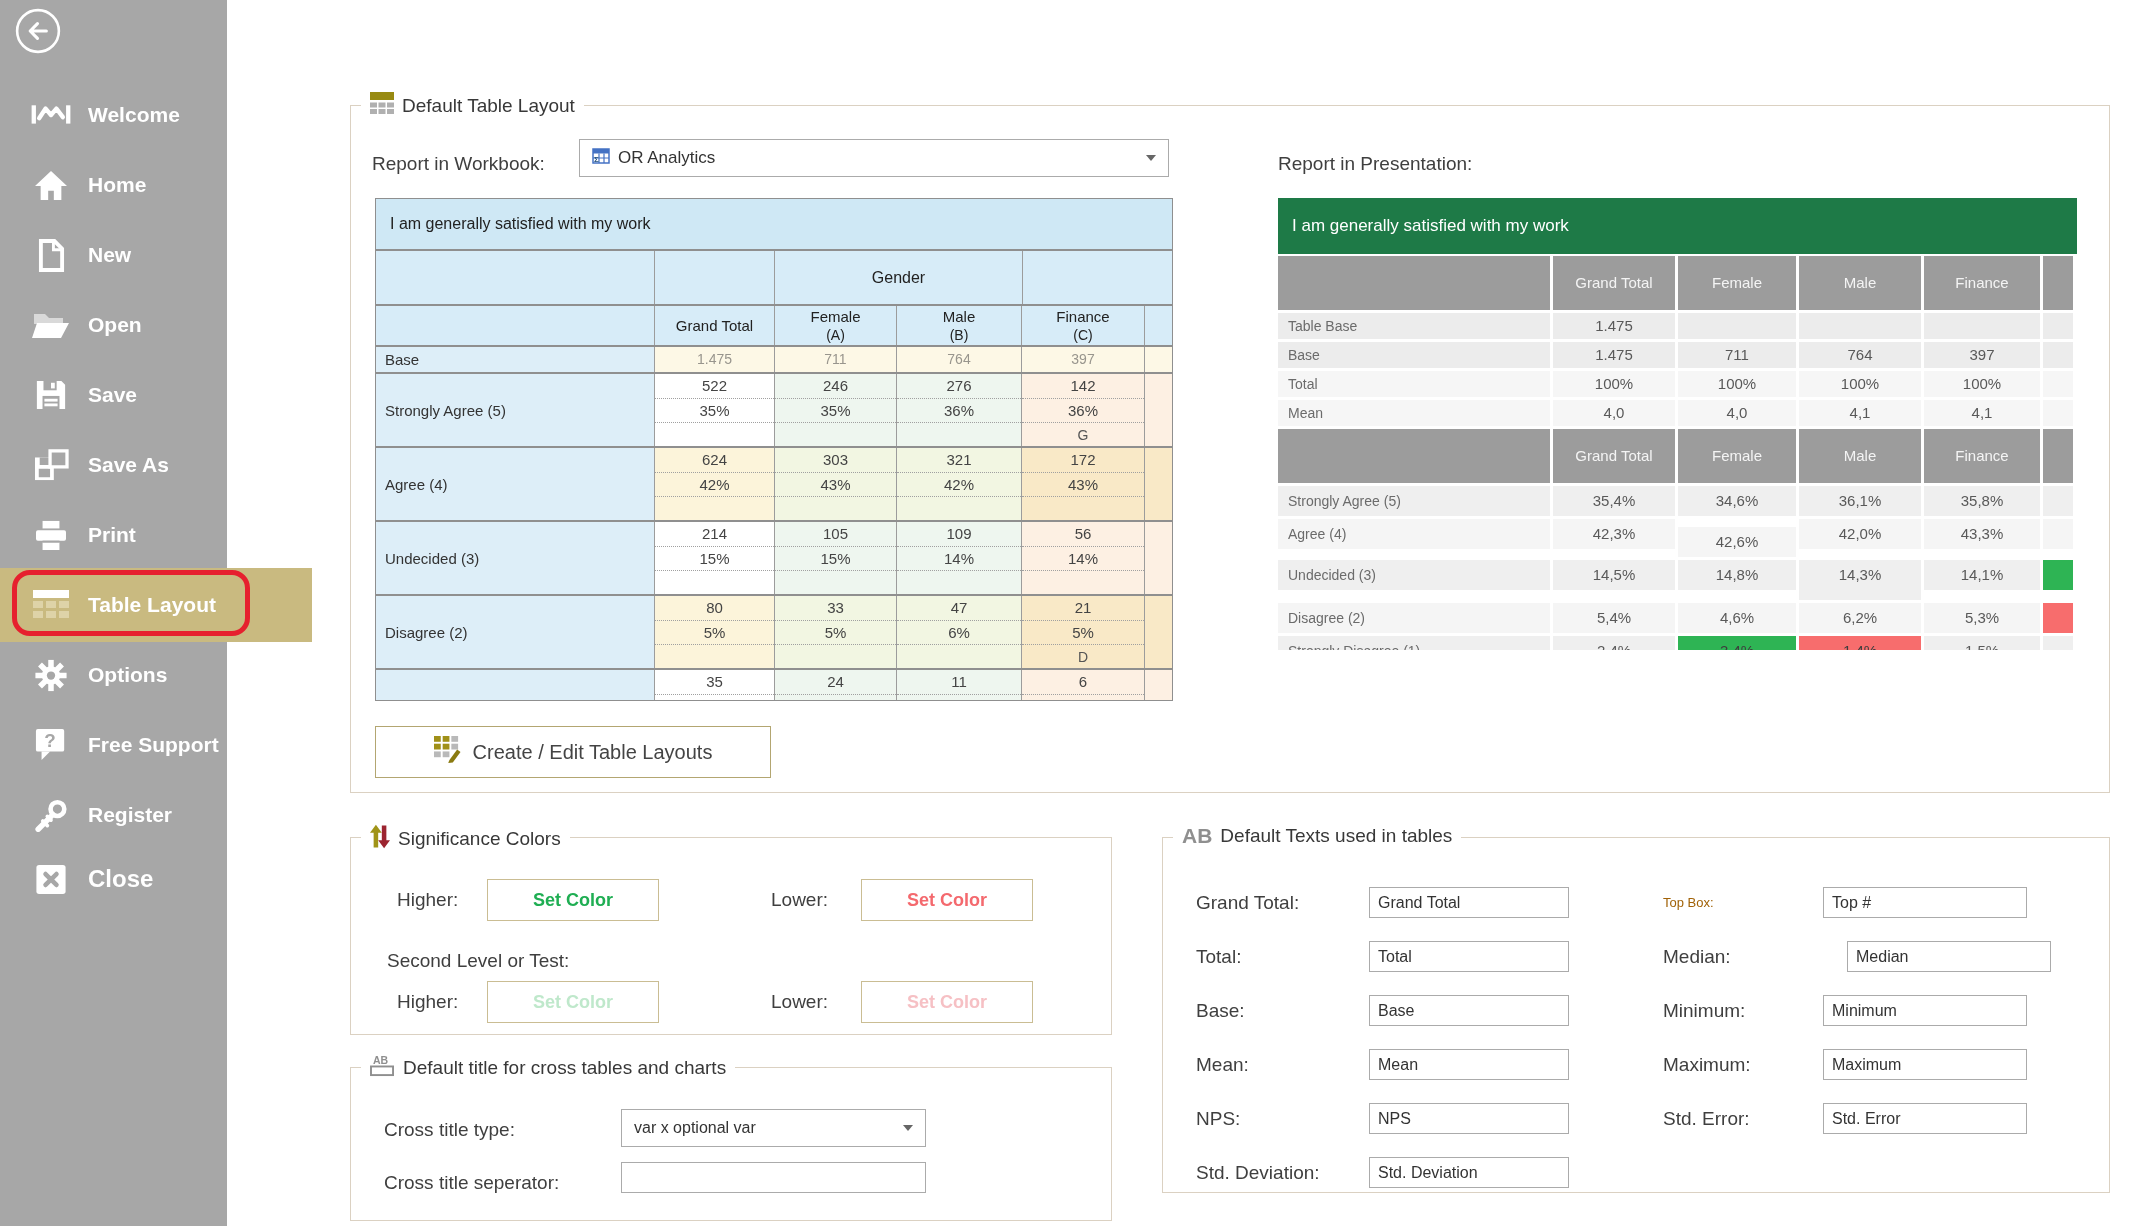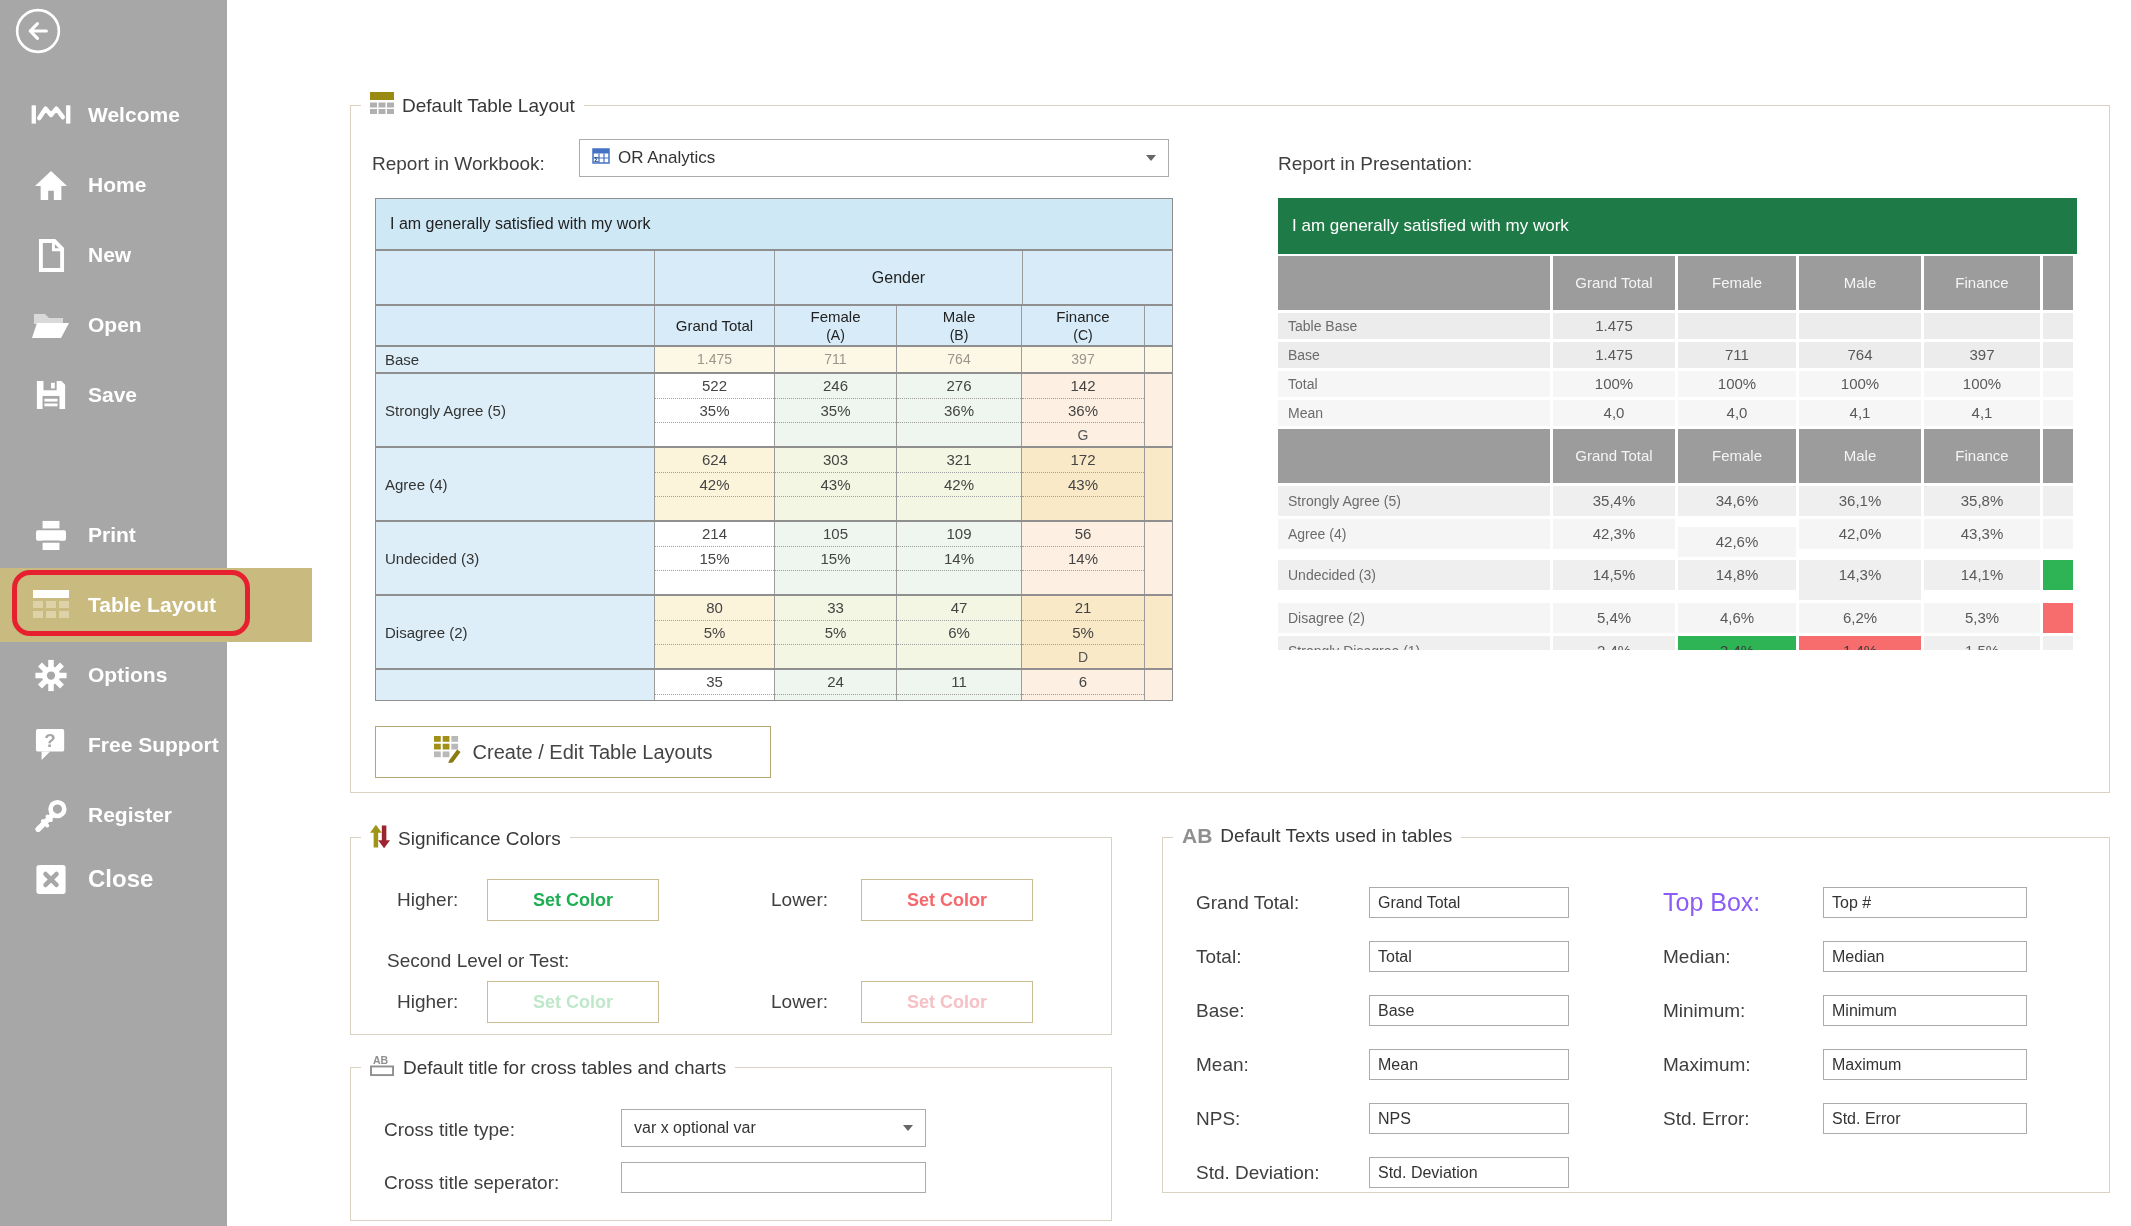--- a/index.html
+++ b/index.html
@@ -119,20 +119,31 @@
             <path d="M2 2 H28 L32 6 V32 H2 Z" fill="#fff"></path>
             <rect x="9" y="2" width="14" height="10" fill="#a7a7a7"></rect>
             <rect x="17" y="4" width="4" height="6" fill="#fff"></rect>
             <rect x="8" y="18" width="18" height="14" fill="#a7a7a7"></rect>
             <rect x="10" y="21" width="14" height="3" fill="#fff"></rect>
             <rect x="10" y="26" width="14" height="3" fill="#fff"></rect>
           </svg>
         </span>
       <span class="side-label">Save</span>
     </div>
+    <div class="side-item" style="top:430px">
+      <span class="side-icon">
+          <svg viewBox="0 0 38 34" width="36" height="32">
+            <path d="M2 9 H22 V33 H2 Z" fill="#fff"></path>
+            <rect x="7" y="9" width="10" height="8" fill="#a7a7a7"></rect>
+            <rect x="6" y="21" width="12" height="9" fill="#a7a7a7"></rect>
+            <rect x="18" y="2" width="18" height="17" fill="#a7a7a7" stroke="#fff" stroke-width="3.5"></rect>
+          </svg>
+        </span>
+      <span class="side-label">Save As</span>
+    </div>
     <div class="side-item" style="top:500px">
       <span class="side-icon">
           <svg viewBox="0 0 36 32" width="34" height="30">
             <rect x="9" y="1" width="18" height="8" fill="#fff"></rect>
             <rect x="2" y="11" width="32" height="11" rx="2" fill="#fff"></rect>
             <rect x="9" y="24" width="18" height="8" fill="#fff"></rect>
             <rect x="9" y="22" width="18" height="2" fill="#a7a7a7"></rect>
           </svg>
         </span>
       <span class="side-label">Print</span>
@@ -556,24 +567,24 @@
           <div style="width: 173px; font-size: 19px; color: rgb(63, 63, 63); white-space: nowrap;">NPS:</div>
           <input class="tinput" value="NPS" style="width: 200px;">
         </div>
         <div style="display: flex; align-items: center; height: 31px; margin-bottom: 23px;">
           <div style="width: 173px; font-size: 19px; color: rgb(63, 63, 63); white-space: nowrap;">Std. Deviation:</div>
           <input class="tinput" value="Std. Deviation" style="width: 200px;">
         </div>
       </div>
     <div id="texts-right" style="position:absolute;left:500px;top:49px">
         <div style="display: flex; align-items: center; height: 31px; margin-bottom: 23px;">
-          <div style="width: 160px; font-size: 25px; color: #8b5cf6; white-space: nowrap;">Top Box:</div>
+          <div style="width: 160px; font-size: 13px; color: #a16207; white-space: nowrap;">Top Box:</div>
           <input class="tinput" value="Top #" style="width: 204px;">
         </div>
-        <div style="display: flex; align-items: center; height: 31px; margin-bottom: 23px;">
+        <div style="display: flex; align-items: center; height: 31px; margin-bottom: 23px; gap: 24px;">
           <div style="width: 160px; font-size: 19px; color: rgb(63, 63, 63); white-space: nowrap;">Median:</div>
           <input class="tinput" value="Median" style="width: 204px;">
         </div>
         <div style="display: flex; align-items: center; height: 31px; margin-bottom: 23px;">
           <div style="width: 160px; font-size: 19px; color: rgb(63, 63, 63); white-space: nowrap;">Minimum:</div>
           <input class="tinput" value="Minimum" style="width: 204px;">
         </div>
         <div style="display: flex; align-items: center; height: 31px; margin-bottom: 23px;">
           <div style="width: 160px; font-size: 19px; color: rgb(63, 63, 63); white-space: nowrap;">Maximum:</div>
           <input class="tinput" value="Maximum" style="width: 204px;">

